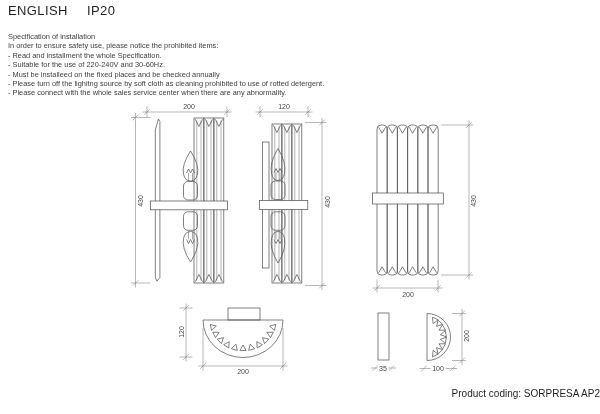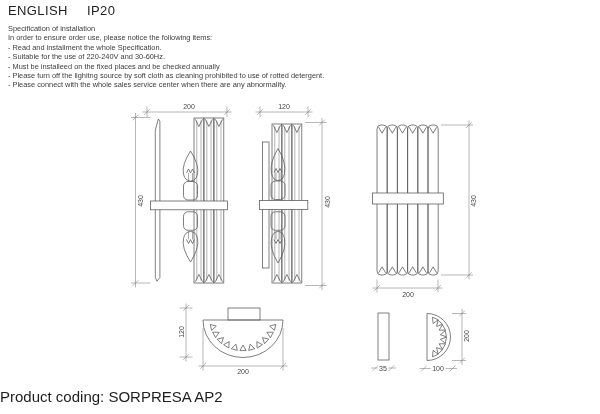--- a/index.html
+++ b/index.html
@@ -1,41 +1,41 @@
 <!DOCTYPE html>
 <html><head>
 <meta charset="utf-8">
 <style>
   html,body{margin:0;padding:0;background:#fff;}
   #page{position:relative;width:600px;height:414px;background:#ffffff;overflow:hidden;
         font-family:"Liberation Sans","DejaVu Sans",sans-serif;padding-left:37px;}
   .hdr{position:absolute;top:3px;font-size:13px;color:#1f1f1f;letter-spacing:.4px;}
   #hdr-lang{left:8px;}
   #hdr-ip{left:87px;}
-  #spec{position:absolute;left:8px;top:24px;width:420px;font-size:7.4px;line-height:9.4px;color:#3c3c3c;}
+  #spec{position:absolute;left:8px;top:32px;width:420px;font-size:7.4px;line-height:9.4px;color:#3c3c3c;}
   #lineart{position:absolute;left:0;top:0;stroke:#565656;stroke-width:.75;fill:none;stroke-linecap:butt;}
   #lineart .dim{stroke:#7a7a7a;stroke-width:.55;}
   .dim-label{position:absolute;font-size:7px;color:#454545;white-space:nowrap;
              transform:translate(-50%,-50%);line-height:7px;}
   .dim-label.v{transform:translate(-50%,-50%) rotate(-90deg);}
   .dim-label.bg{background:#fff;padding:0 1.5px;}
-  #footer{position:absolute;left:0;top:388px;width:600px;text-align:left;
-          font-size:15px;color:#1f1f1f;}
+  #footer{position:absolute;left:0;top:388px;width:600px;text-align:right;
+          font-size:10px;color:#1f1f1f;}
 </style>
 </head>
 <body>
 
 <div id="page">
 
   <span id="hdr-lang" class="hdr">ENGLISH</span>
   <span id="hdr-ip" class="hdr">IP20</span>
 
   <div id="spec">
     <div>Specification of installation</div>
-    <div>In order to ensure order use, please notice the following items:</div>
+    <div>In order to ensure safety use, please notice the prohibited items:</div>
     <div>- Read and installment the whole Specification.</div>
     <div>- Suitable for the use of 220-240V and 30-60Hz.</div>
     <div>- Must be installeed on the fixed places and be checked annually</div>
     <div>- Please turn off the lighitng source by soft cloth as cleaning prohibited to use of rotted detergent.</div>
     <div>- Please connect with the whole sales service center when there are any abnormality.</div>
   </div>
 
   <svg id="lineart" width="600" height="414" viewBox="0 0 600 414">
     <g>
         <g class="dim">

